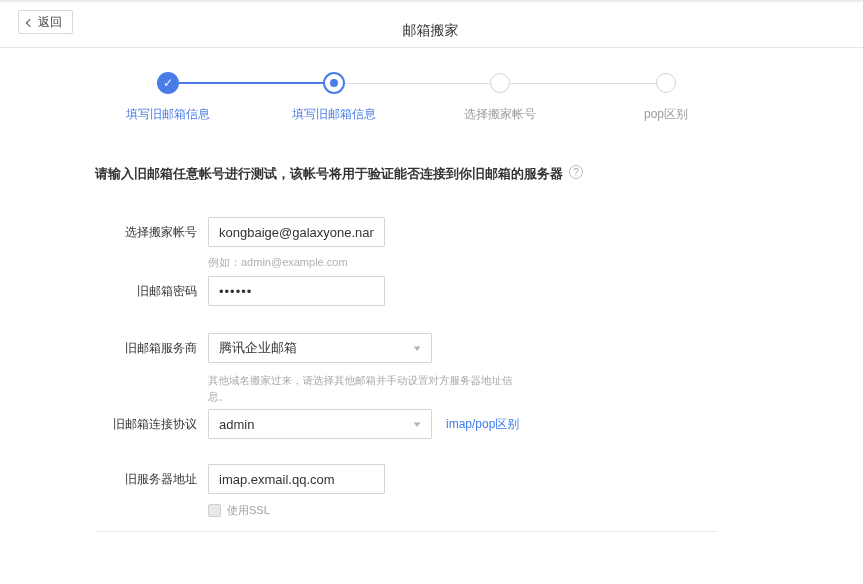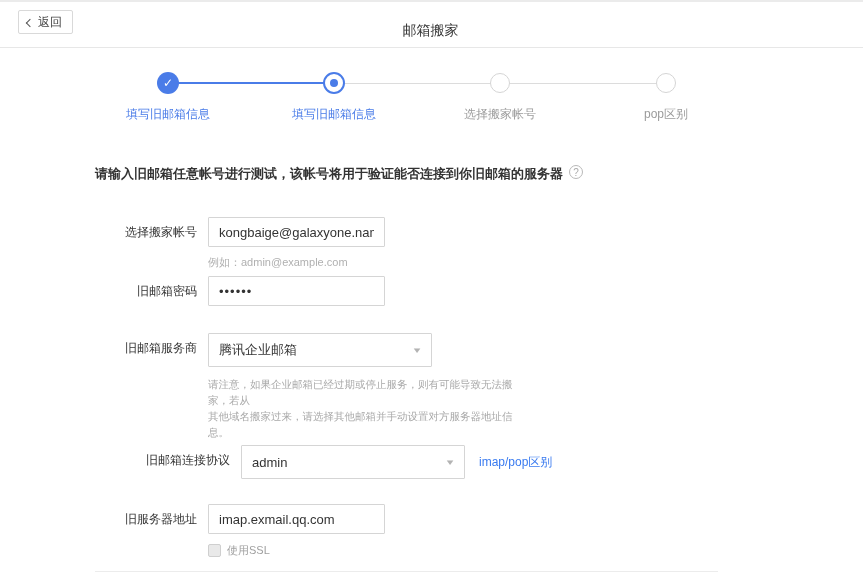--- a/index.html
+++ b/index.html
@@ -42,35 +42,35 @@
   
   .form { margin-top:34px; }
   .form-row { display:flex; align-items:flex-start; }
   .form-label { width:197px; text-align:right; margin-right:11px; line-height:30px; font-size:12px; color:#333; }
   .control { display:flex; flex-direction:column; }
   .text-input { width:177px; height:30px; border:1px solid #d5d5d5; border-radius:1px;
                 padding:0 10px; font-size:13px; color:#333; outline:none;
                 font-family:"Liberation Sans","DejaVu Sans",sans-serif; }
   .hint { margin-top:8px; font-size:11px; color:#b0b0b0; }
   .select { width:224px; height:30px; border:1px solid #d5d5d5; border-radius:1px; background:#fff;
-            display:flex; align-items:center; justify-content:space-between; padding:16px 10px;
+            display:flex; align-items:center; justify-content:space-between; padding:8px 10px;
             font-size:13px; color:#333; cursor:pointer; }
   .caret { font-size:8px; color:#b3b3b3; transform:scaleX(1.4); }
   .note { margin-top:9px; width:318px; font-size:10.5px; line-height:16px; color:#a9a9a9; }
   .inline { flex-direction:row; align-items:center; }
   .side-link { margin-left:14px; line-height:30px; font-size:12px; color:#3a7bf0; text-decoration:none; cursor:pointer; }
   .ssl-row { margin-top:9px; display:flex; align-items:center; gap:6px; }
   .ssl-check { appearance:none; -webkit-appearance:none; width:13px; height:13px; background:#e9e9e9;
                border:1px solid #cfcfcf; border-radius:2px; cursor:pointer; }
   .ssl-label { font-size:11px; color:#a0a0a0; }
 
   .row-account  { margin-bottom:6px; }
   .row-password { margin-bottom:27px; }
   .row-provider { margin-bottom:5px; }
-  .row-protocol { margin-bottom:25px;margin-left:33px; }
+  .row-protocol { margin-bottom:25px; }
   .row-server   { margin-bottom:13px; }
 
   .divider { margin-left:95px; width:623px; height:1px; background:#ececec; }
 </style>
 </head>
 <body>
 
 <div class="page">
 
   <div class="header">
@@ -132,21 +132,20 @@
     </div>
 
     <div class="form-row row-provider">
       <div class="form-label">旧邮箱服务商</div>
       <div class="control">
         <div class="select">
           <span>腾讯企业邮箱</span>
           <span class="caret">▼</span>
         </div>
         <div class="note">
-          <div>请注意，如果企业邮箱已经过期或停止服务，则有可能导致无法搬家，若从</div>
           <div>其他域名搬家过来，请选择其他邮箱并手动设置对方服务器地址信息。</div>
         </div>
       </div>
     </div>
 
     <div class="form-row row-protocol">
       <div class="form-label">旧邮箱连接协议</div>
       <div class="control inline">
         <div class="select">
           <span>admin</span>

